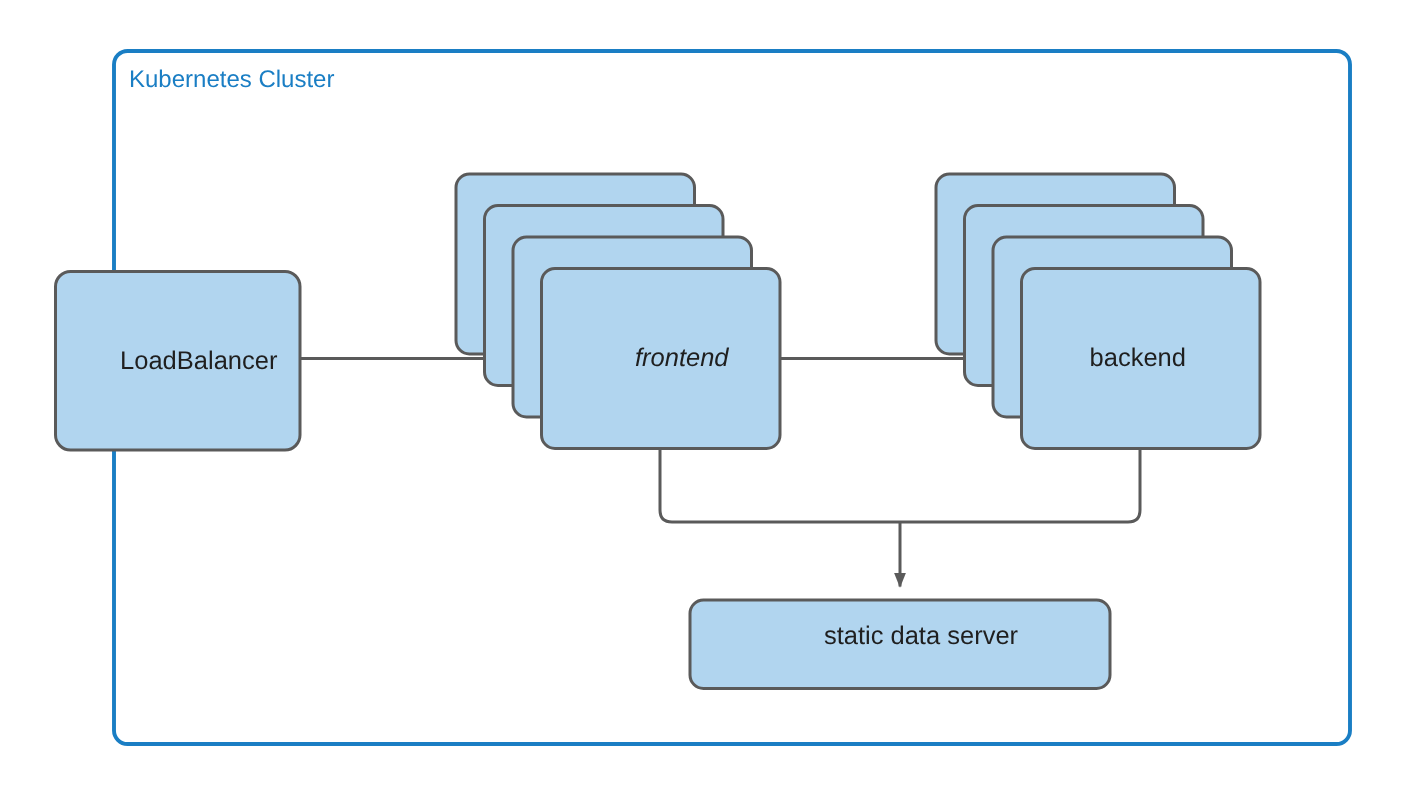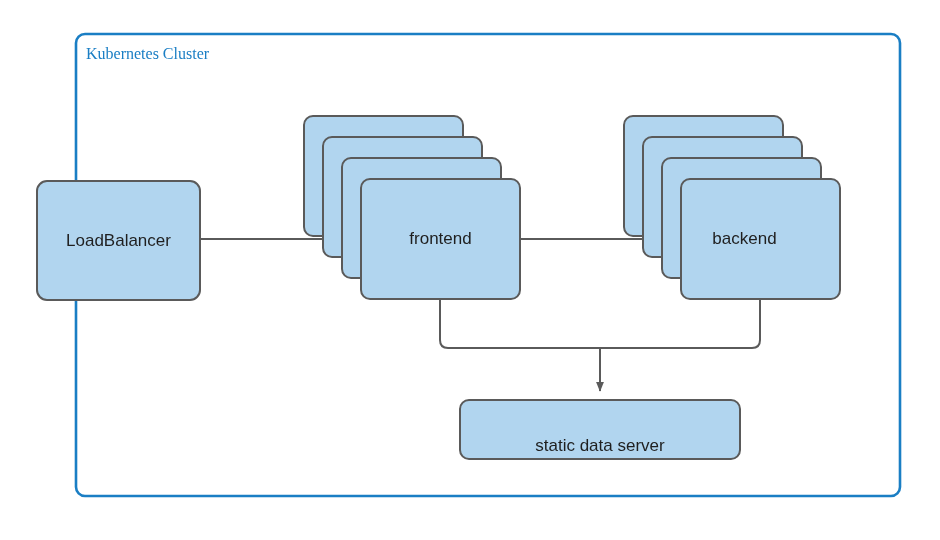--- a/index.html
+++ b/index.html
@@ -24,28 +24,29 @@
   .node-label {
     position: absolute;
     display: flex;
     align-items: center;
     justify-content: center;
     color: #1f1f1f;
     font-size: 17px;
     font-family: "Liberation Sans", sans-serif;
     white-space: nowrap;
     pointer-events: none;
+    margin-left: 14px;
   }
   .cluster-title {
     position: absolute;
     left: 86px;
     top: 45px;
     color: #1a7ec4;
     font-size: 16px;
-    font-family: Liberation Serif, serif;
+    font-family: Liberation Sans, sans-serif;
     white-space: nowrap;
   }
 </style>
 </head>
 <body>
 
 <svg id="canvas" viewBox="0 0 940 540" xmlns="http://www.w3.org/2000/svg">
 
   <defs>
     <marker id="arrowhead" markerWidth="10" markerHeight="8" refX="9.2" refY="4" orient="auto" markerUnits="userSpaceOnUse">
@@ -80,17 +81,17 @@
   <path d="M 600 348 L 600 391" fill="none" stroke="#5a5a5a" stroke-width="2" marker-end="url(#arrowhead)"></path>
 
   <rect x="460" y="400" width="280" height="59" rx="9" ry="9" fill="#b1d5ef" stroke="#5a5a5a" stroke-width="2"></rect>
 
 </svg>
 
 <div class="cluster-title">Kubernetes Cluster</div>
 
 <div class="node-label" style="left:37px; top:181px; width:163px; height:119px;">LoadBalancer</div>
 
-<div class="node-label" style="left:361px; top:179px; width:159px; height:120px;">frontend</div>
+<div class="node-label" style="left:361px; top:179px; width:159px; height:120px;font-style:italic;">frontend</div>
 
 <div class="node-label" style="left:681px; top:179px; width:127px; height:120px;">backend</div>
 
-<div class="node-label" style="left:460px; top:416px; width:280px; height:59px;border-radius:12px;">static data server</div>
+<div class="node-label" style="left:460px; top:394px; width:280px; height:59px;border-radius:12px;">static data server</div>
 
 </body></html>

